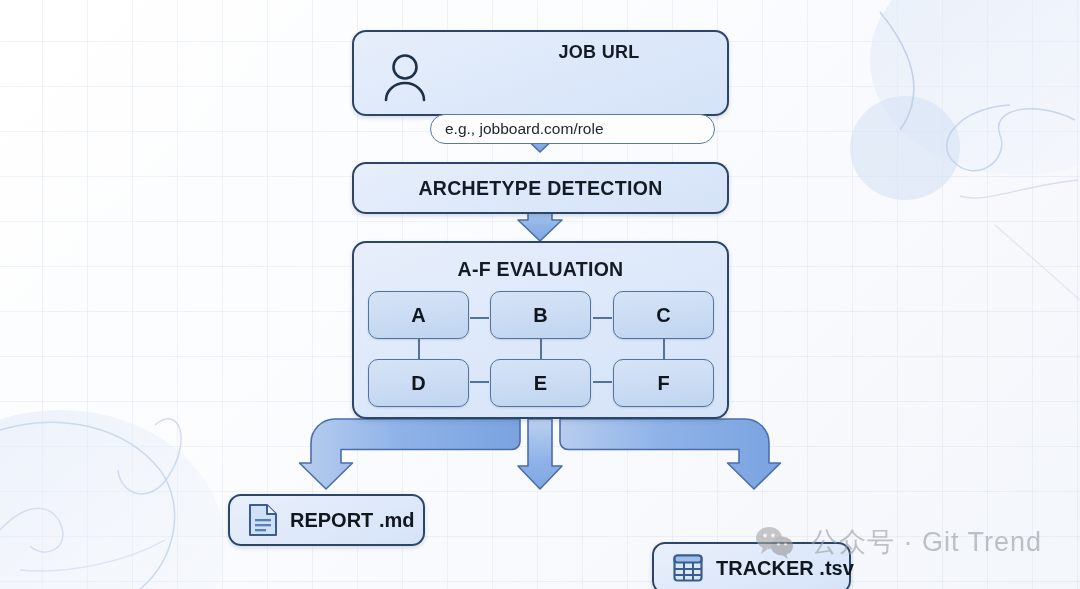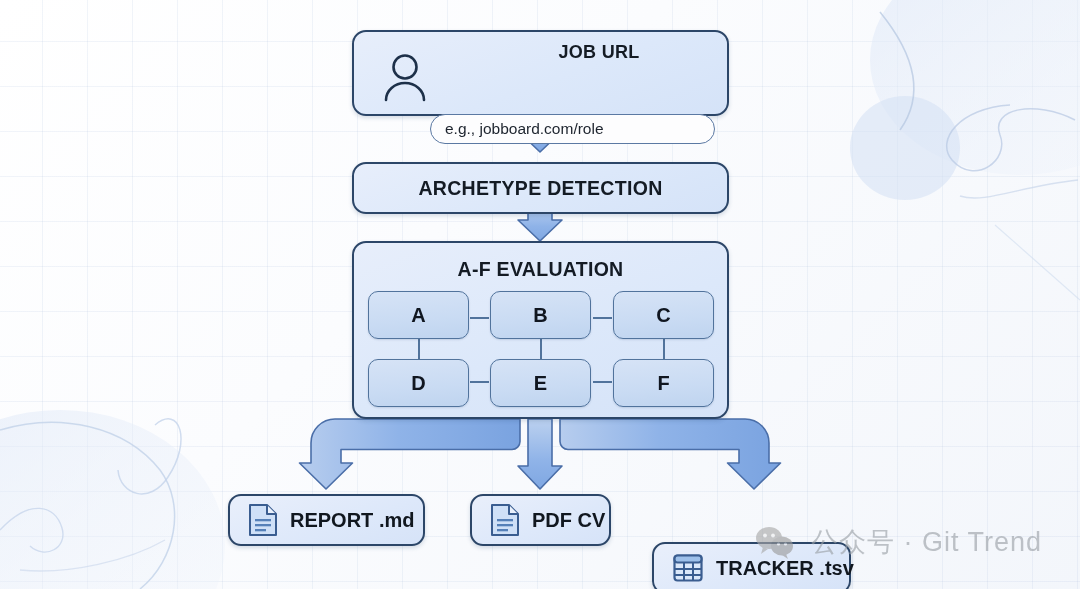--- a/index.html
+++ b/index.html
@@ -280,30 +280,20 @@
     <svg width="30" height="34" viewBox="0 0 30 34">
       <path d="M2 2 H19 L28 11 V32 H2 Z" fill="#cfe0f7" stroke="#3a5d90" stroke-width="2" stroke-linejoin="round"></path>
       <path d="M19 2 V11 H28" fill="#eaf1fc" stroke="#3a5d90" stroke-width="2" stroke-linejoin="round"></path>
       <rect x="7" y="16" width="16" height="2.3" fill="#5580b8"></rect>
       <rect x="7" y="21" width="16" height="2.3" fill="#5580b8"></rect>
       <rect x="7" y="26" width="11" height="2.3" fill="#5580b8"></rect>
     </svg>
     <span class="out-label">REPORT .md</span>
   </div>
 
-  <div class="out-chip" id="out-pdf">
-    <svg width="30" height="34" viewBox="0 0 30 34">
-      <path d="M2 2 H19 L28 11 V32 H2 Z" fill="#cfe0f7" stroke="#3a5d90" stroke-width="2" stroke-linejoin="round"></path>
-      <path d="M19 2 V11 H28" fill="#eaf1fc" stroke="#3a5d90" stroke-width="2" stroke-linejoin="round"></path>
-      <rect x="7" y="16" width="16" height="2.3" fill="#5580b8"></rect>
-      <rect x="7" y="21" width="16" height="2.3" fill="#5580b8"></rect>
-      <rect x="7" y="26" width="11" height="2.3" fill="#5580b8"></rect>
-    </svg>
-    <span class="out-label">PDF CV</span>
-  </div>
 
   <div class="out-chip" id="out-track">
     <svg width="32" height="32" viewBox="0 0 32 32">
       <rect x="2.5" y="3.5" width="27" height="25" rx="3" fill="#dbe8fa" stroke="#3a5d90" stroke-width="2.2"></rect>
       <rect x="2.5" y="3.5" width="27" height="7" rx="3" fill="#9dc0ea" stroke="#3a5d90" stroke-width="2.2"></rect>
       <line x1="12" y1="10.5" x2="12" y2="28.5" stroke="#3a5d90" stroke-width="2"></line>
       <line x1="21" y1="10.5" x2="21" y2="28.5" stroke="#3a5d90" stroke-width="2"></line>
       <line x1="2.5" y1="17" x2="29.5" y2="17" stroke="#3a5d90" stroke-width="2"></line>
       <line x1="2.5" y1="23" x2="29.5" y2="23" stroke="#3a5d90" stroke-width="2"></line>
     </svg>

